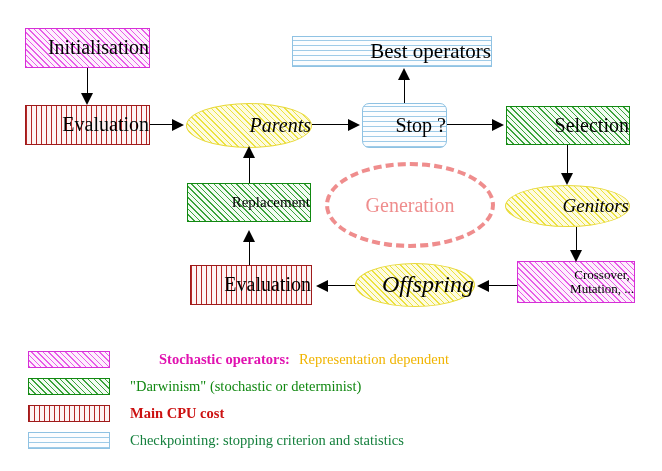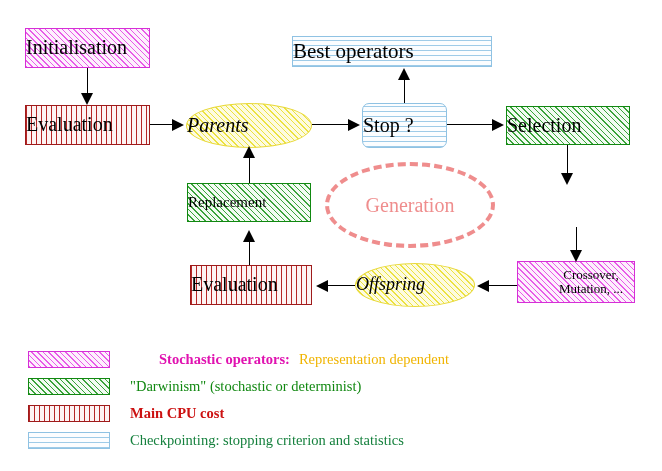--- a/index.html
+++ b/index.html
@@ -15,21 +15,21 @@
     font-family: "Liberation Serif", "DejaVu Serif", serif;
     overflow: hidden;
   }
 
   
   .node {
     position: absolute;
     box-sizing: border-box;
     display: flex;
     align-items: center;
-    justify-content: flex-start;
+    justify-content: flex-end;
     text-align: center;
     color: #000000;
     line-height: 1.08;
     white-space: pre-line;
   }
 
   
   .hatch-magenta {
     border: 1.5px solid #d62fd6;
     background-color: #fdf0fd;
@@ -176,26 +176,29 @@
   </div>
 
   <div class="node hatch-green" style="left:187px; top:183px; width:124px; height:39px; font-size:15px;">
     <span>Replacement</span>
   </div>
 
   <div class="gen-ellipse" style="left:325px; top:162px; width:170px; height:86px; font-size:20px;">
     <span>Generation</span>
   </div>
 
+  <div class="node hatch-yellow ellipse" style="left:505px; top:185px; width:125px; height:42px; font-size:19px;">
+    <span>Genitors</span>
+  </div>
 
   <div class="node hatch-red" style="left:190px; top:265px; width:122px; height:40px; font-size:20px;">
     <span>Evaluation</span>
   </div>
 
-  <div class="node hatch-yellow ellipse" style="left:355px; top:263px; width:120px; height:44px; font-size:18px;">
+  <div class="node hatch-yellow ellipse" style="left:355px; top:263px; width:120px; height:44px; font-size:24px;">
     <span>Offspring</span>
   </div>
 
   <div class="node hatch-magenta" style="left:517px; top:261px; width:118px; height:42px; font-size:13px;padding-left:41px;">
     <span>Crossover,
 Mutation, ...</span>
   </div>
 
   <div class="line-v" style="left:87px; top:68px; height:29px;"></div>
   <div class="arrow arrow-d" style="left:81px; top:93px;"></div>

